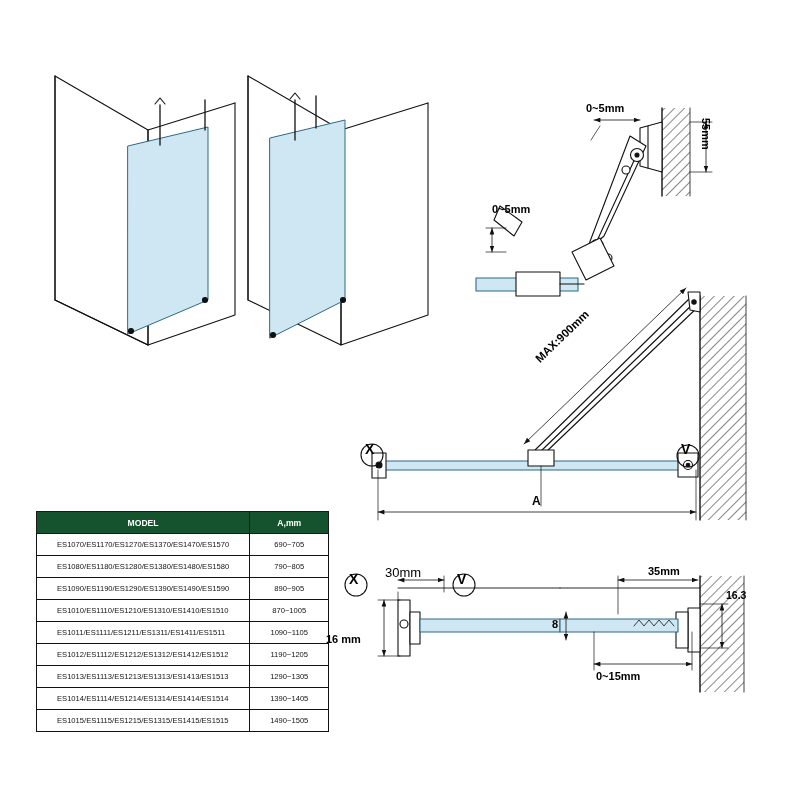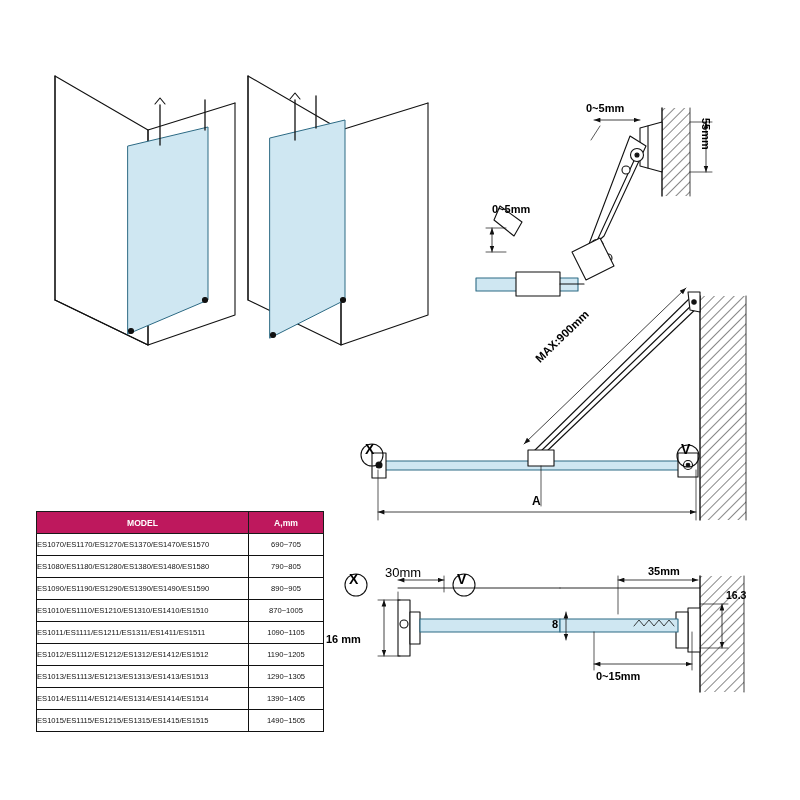--- a/index.html
+++ b/index.html
@@ -4,23 +4,23 @@
 <style>
   html,body{margin:0;padding:0;background:#ffffff;}
   body{width:800px;height:800px;position:relative;font-family:"Liberation Sans",sans-serif;color:#000;overflow:hidden;}
   .stage{position:absolute;left:0;top:0;width:800px;height:660px;}
   svg{position:absolute;left:0;top:0;width:800px;height:800px;overflow:visible;}
   .lbl{position:absolute;font-family:"Liberation Sans",sans-serif;color:#000;white-space:nowrap;}
 
   
   .tbl{position:absolute;left:36px;top:511px;width:288px;border-collapse:collapse;
        font-size:7.6px;font-family:"Liberation Sans",sans-serif;}
-  .tbl th{background:#be185d;color:#ffffff;font-weight:bold;font-size:8.6px;
+  .tbl th{background:#14532d;color:#ffffff;font-weight:bold;font-size:8.6px;
           border:1px solid #1a1a1a;height:19px;text-align:center;}
-  .tbl td{border:1px solid #111;height:21px;padding:0 0;text-align:left;color:#111;}
+  .tbl td{border:1px solid #111;height:21px;padding:0 20px;text-align:left;color:#111;}
   .tbl td.c2{text-align:center;width:72px;}
   .tbl th.c2{width:72px;}
 </style>
 </head>
 <body>
 
 <div class="stage">
 
 <svg viewBox="0 0 800 800">
   <defs>

